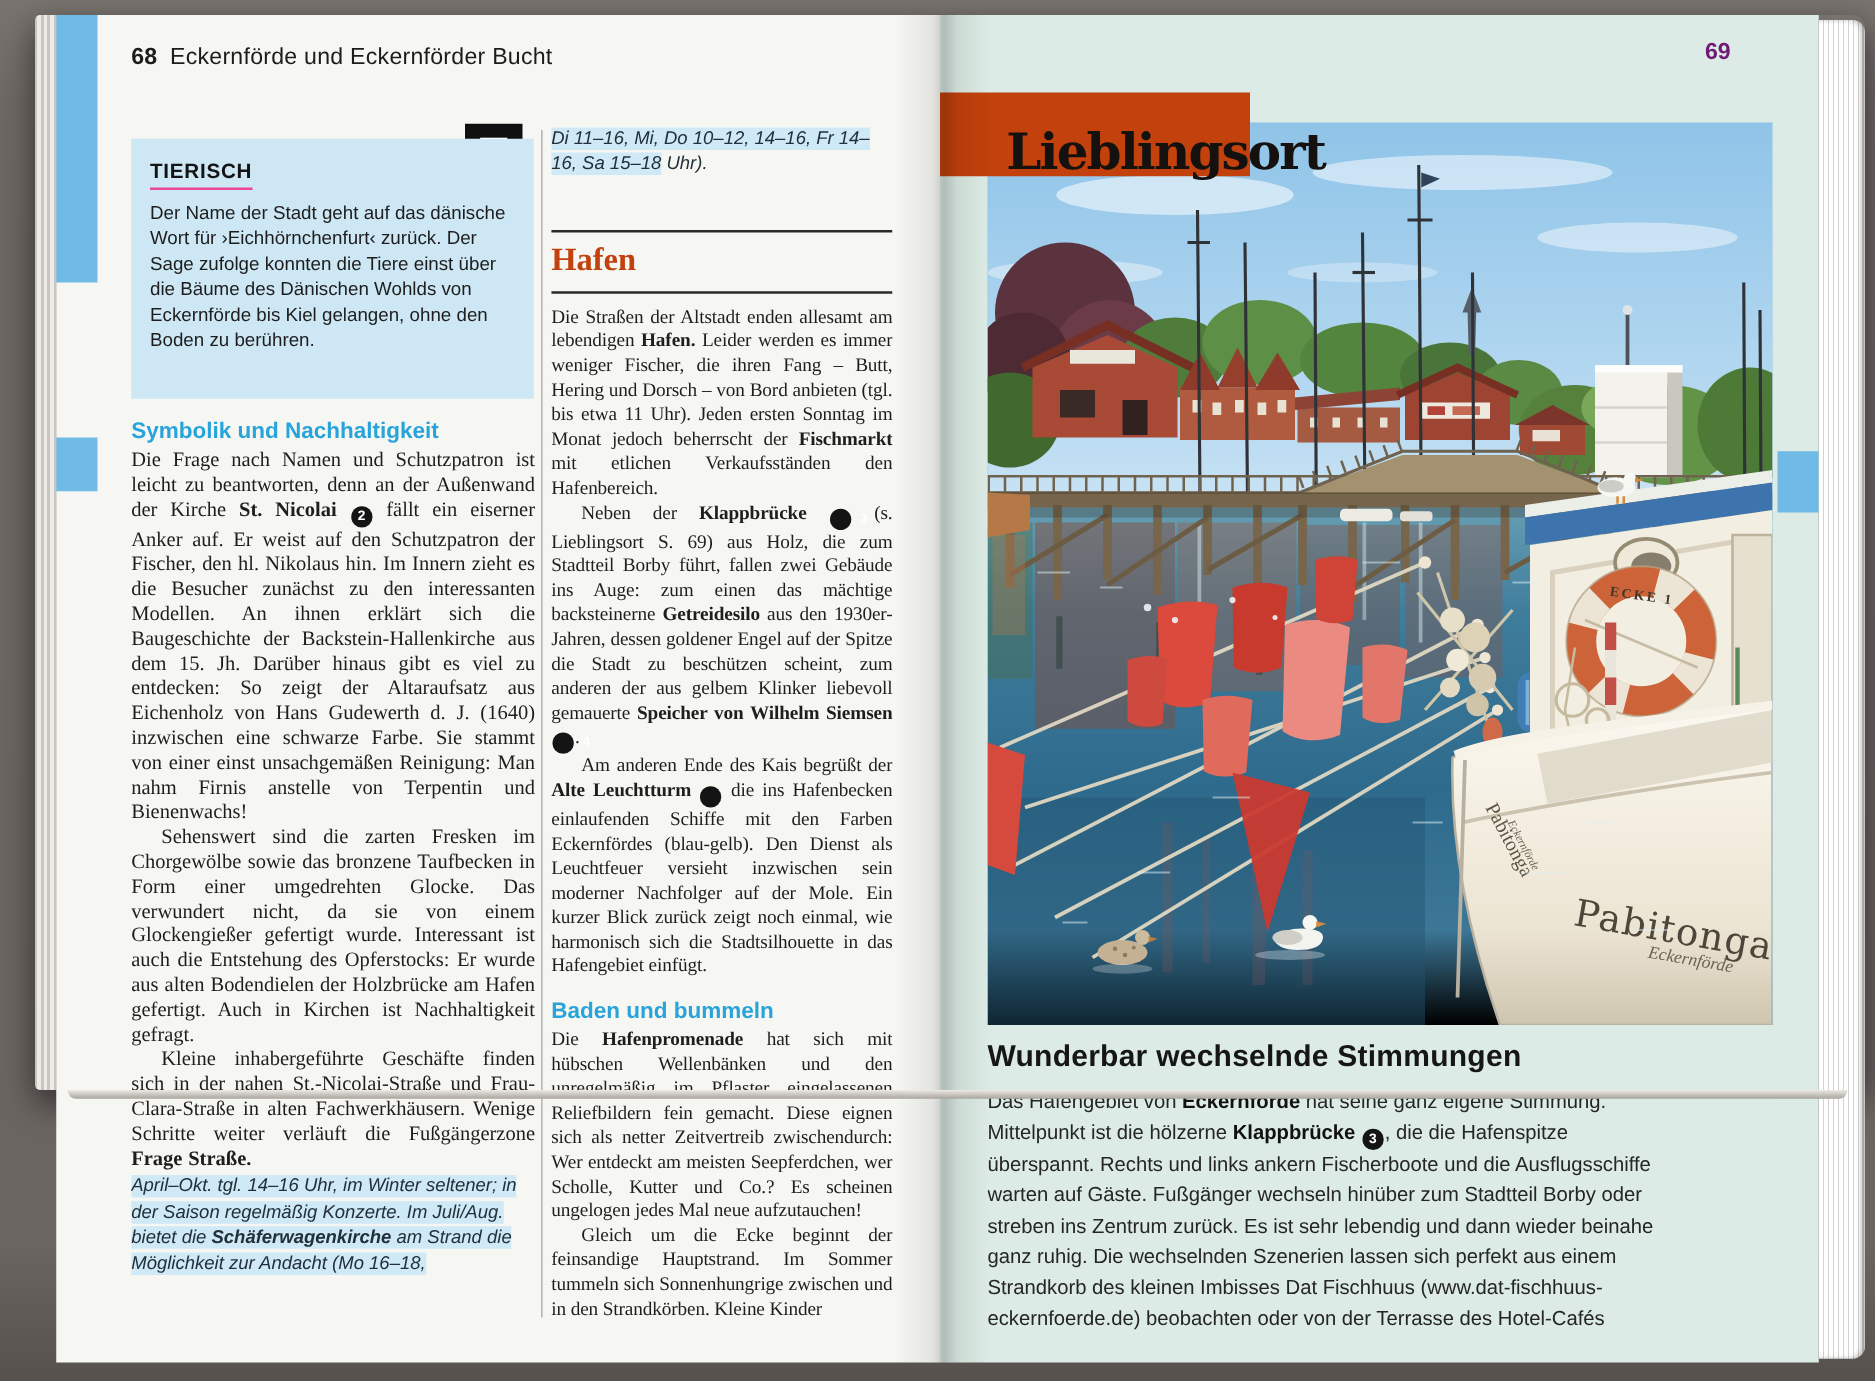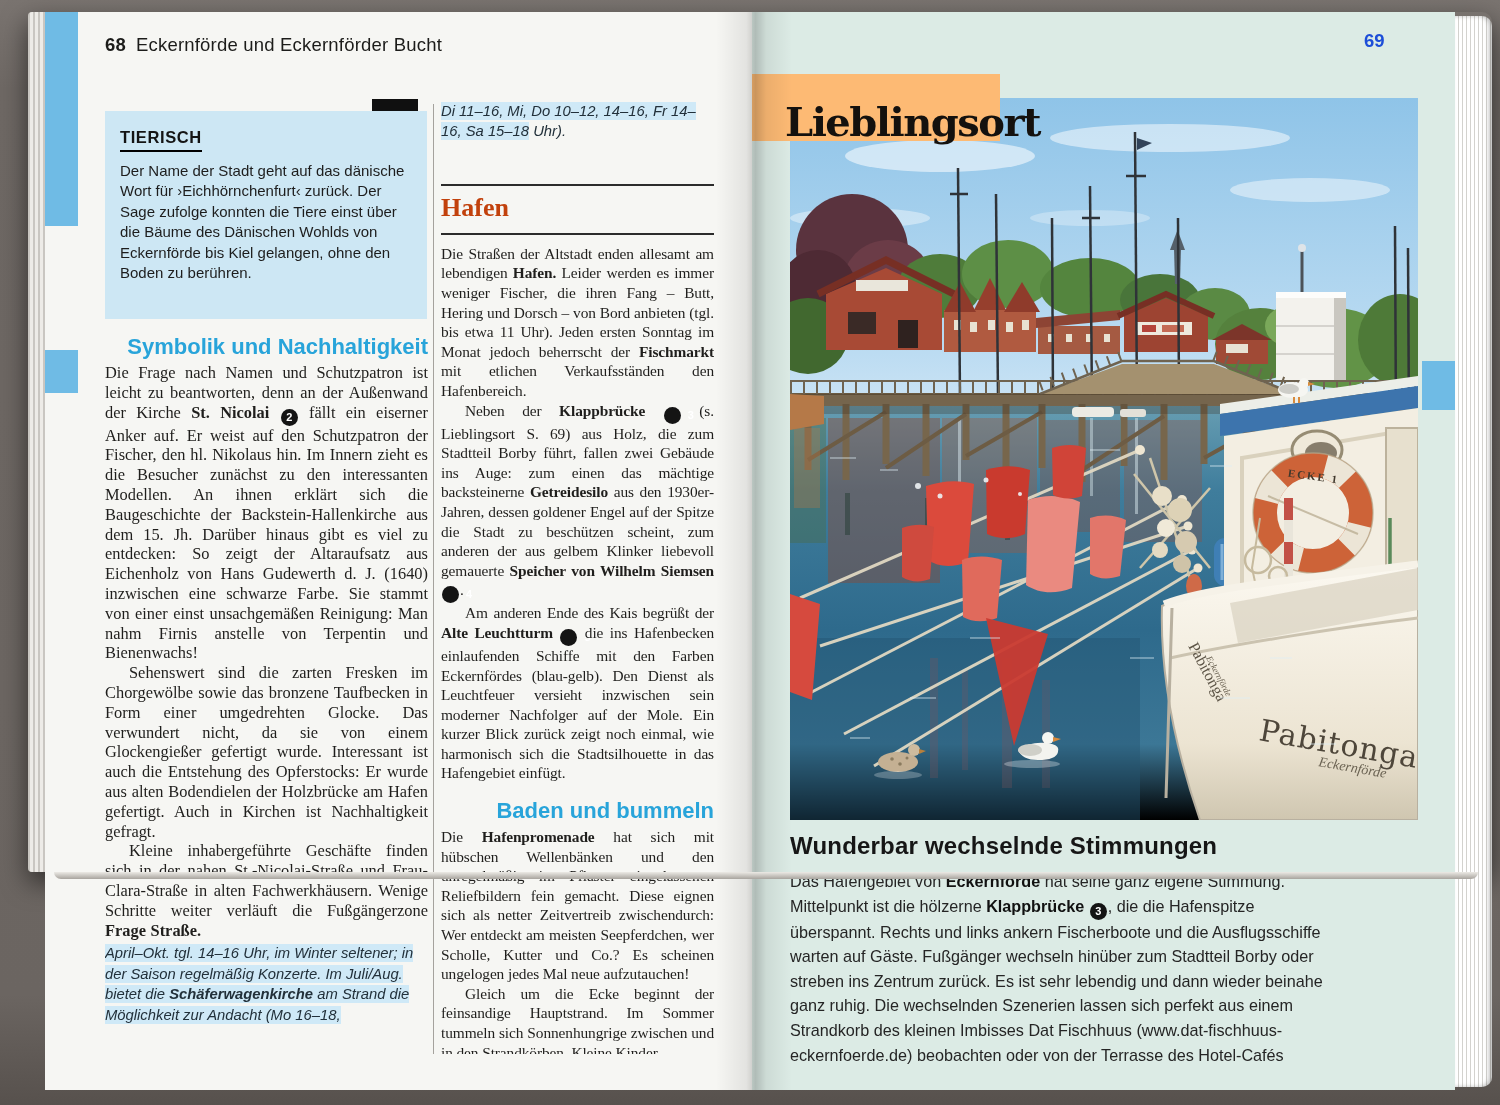--- a/index.html
+++ b/index.html
@@ -28,44 +28,44 @@
   .tab-r1{left:670px;top:349px;width:33px;height:49px;}
   
   .lp-header{position:absolute;left:60px;top:22px;font-size:18.5px;color:#1c1c1a;letter-spacing:.2px;}
   .lp-header b{margin-right:10px;}
   .t-icon{position:absolute;left:327px;top:87px;width:46px;height:46px;background:#101010;
         color:#fff;display:flex;align-items:center;justify-content:center;
         font-family:"DejaVu Serif",serif;font-weight:700;font-size:30px;}
   .tbox{position:absolute;left:60px;top:99px;width:322px;height:208px;background:#cde7f4;
         padding:17px 15px;box-sizing:border-box;}
   .tbox-title{display:inline-block;font-weight:700;font-size:16.5px;letter-spacing:.6px;
-        color:#141414;border-bottom:2px solid #000000;padding-bottom:3px;margin-bottom:9px;}
+        color:#141414;border-bottom:2px solid #ec4899;padding-bottom:3px;margin-bottom:9px;}
   .tbox-body{font-size:15px;line-height:20.4px;color:#1d1d1d;}
   .col-rule{position:absolute;left:388px;top:92px;width:1px;height:950px;background:#a5a29d;}
   .col1{position:absolute;left:60px;top:322px;width:323px;height:716px;overflow:hidden;}
   .col2{position:absolute;left:396px;top:86px;width:273px;height:956px;overflow:hidden;}
-  .bluehead{font-weight:700;font-size:22px;color:#28a4da;margin:0 0 3px 0;font-family:"Liberation Sans",sans-serif;text-align:right;}
+  .bluehead{font-weight:700;font-size:18px;color:#28a4da;margin:0 0 3px 0;font-family:"Liberation Sans",sans-serif;}
   .col1 p,.col2 p{font-family:"Liberation Serif",serif;color:#1f1e1c;text-align:justify;margin:0;}
   .col1 p{font-size:16.4px;line-height:19.8px;word-spacing:.5px;}
   .col2 p{font-size:15.4px;line-height:19.6px;letter-spacing:-.1px;}
   .indent{text-indent:24px;}
   .note{font-family:"Liberation Sans",sans-serif;font-size:14.8px;line-height:20.4px;
         color:#22303a;margin-top:3px;font-style:italic;}
   .hl{background:#cfe9f7;box-decoration-break:clone;-webkit-box-decoration-break:clone;padding:1px 0;}
   .hafen-block{margin-top:42px;border-top:2px solid #2b2b2b;border-bottom:2px solid #2b2b2b;
         padding:7px 0 10px;margin-bottom:9px;}
   .hafen-title{font-family:"Liberation Serif",serif;font-weight:700;font-size:26px;color:#c2410c;}
   .head2{margin-top:15px;}
   .mk{display:inline-block;width:17px;height:17px;border-radius:50%;background:#141414;color:#fff;
         font:700 11px/17px "Liberation Sans",sans-serif;text-align:center;vertical-align:-3px;margin:0 1px;}
   
-  .rp-num{position:absolute;left:612px;top:18px;font-weight:700;font-size:18.5px;color:#1d4ed8;}
+  .rp-num{position:absolute;left:612px;top:18px;font-weight:700;font-size:18.5px;color:#701a75;}
   .photo{position:absolute;left:38px;top:86px;width:628px;height:722px;overflow:hidden;background:#9cc8e6;}
-  .title-patch{position:absolute;left:0;top:62px;width:248px;height:67px;background:#fdba74;
-        display:flex;align-items:flex-end;padding-left:33px;box-sizing:border-box;}
+  .title-patch{position:absolute;left:0;top:62px;width:248px;height:67px;background:#c2410c;
+        display:flex;align-items:flex-end;padding-left:53px;box-sizing:border-box;}
   .rp-title{margin:0;font-family:"DejaVu Serif",serif;font-weight:700;font-size:40px;line-height:.95;
         letter-spacing:-1.5px;color:#14110e;white-space:nowrap;}
   .caption-title{position:absolute;left:38px;top:820px;font-weight:700;font-size:24px;color:#161616;letter-spacing:.2px;}
   .caption{position:absolute;left:38px;top:857px;width:549px;height:197px;overflow:hidden;
         font-size:16.2px;line-height:24.6px;color:#252525;text-align:left;}
   .caption b{color:#111;}
 </style>
 </head>
 <body>
 

